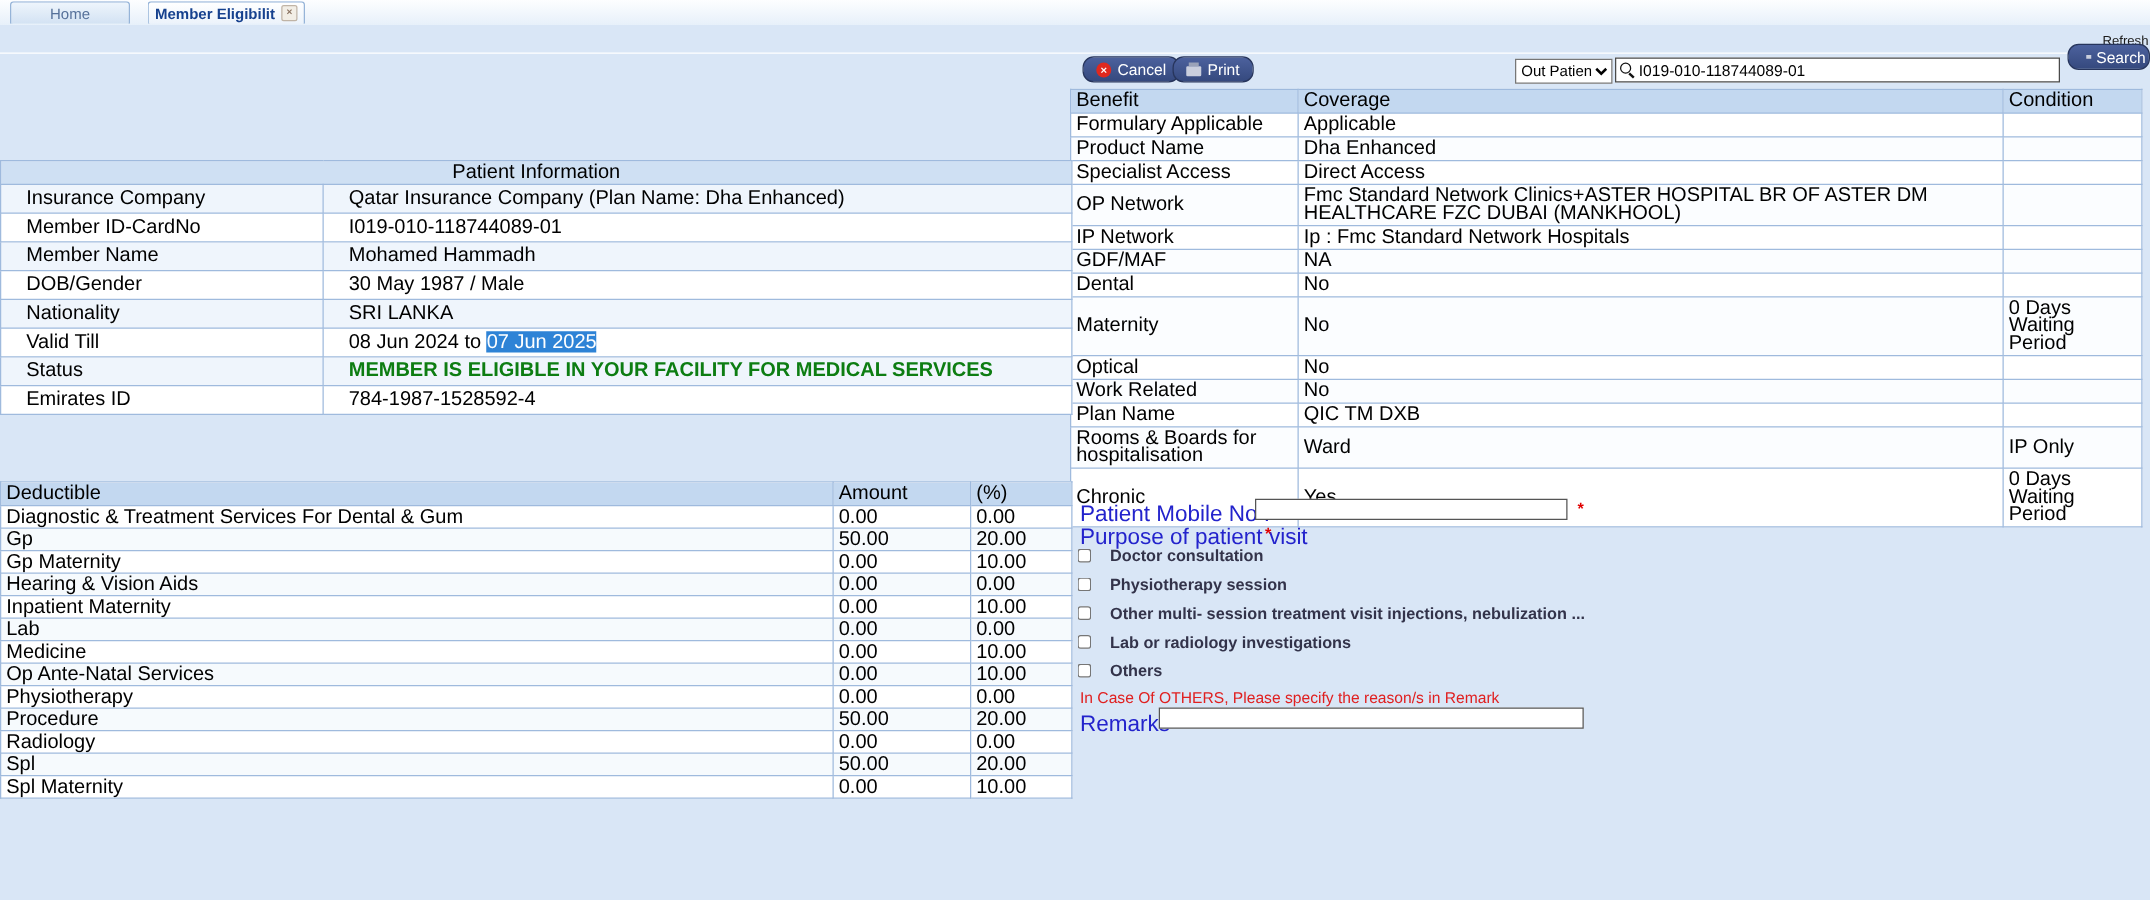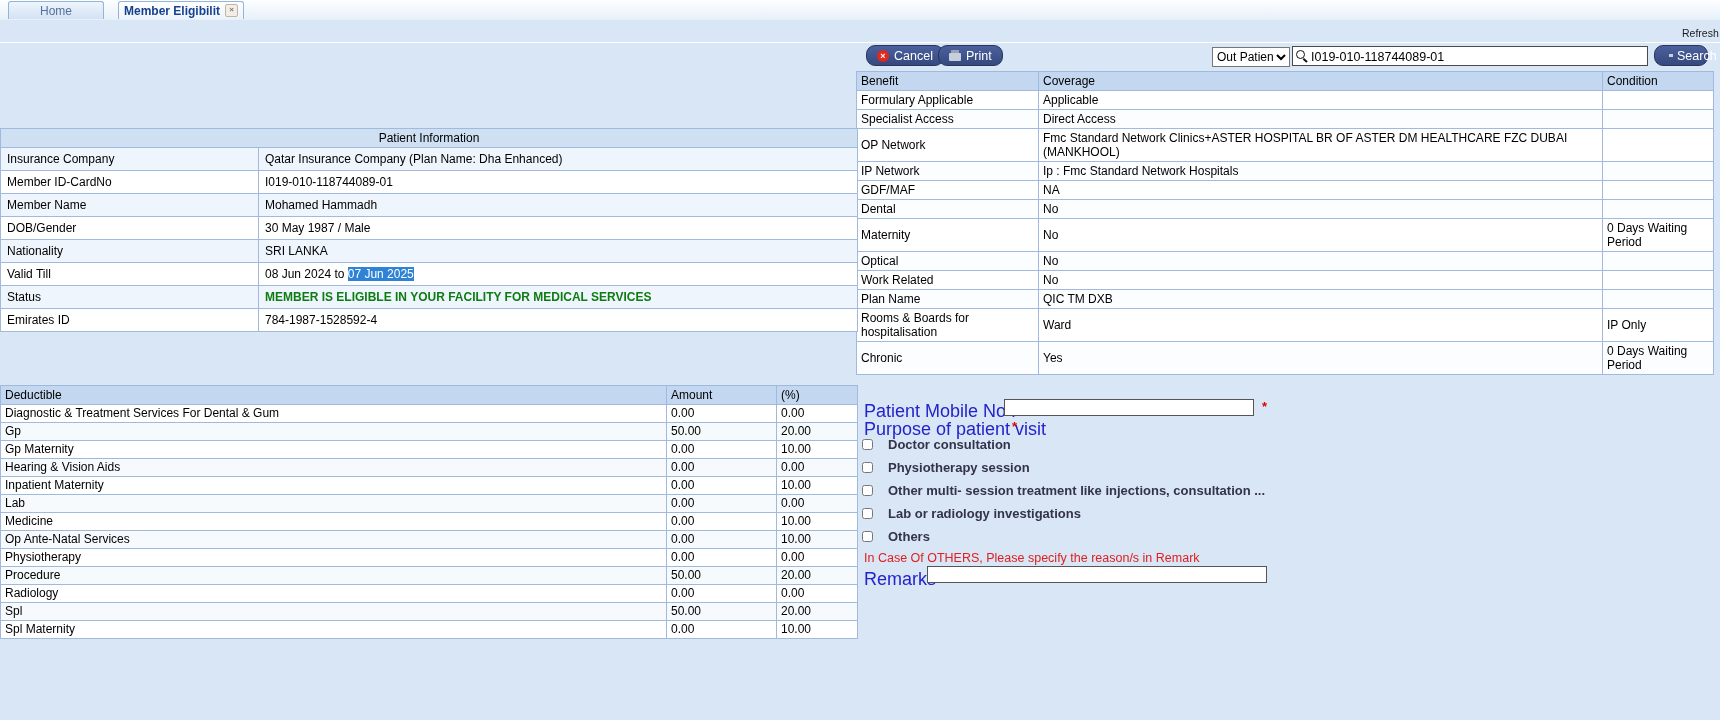--- a/index.html
+++ b/index.html
@@ -29,30 +29,30 @@
   .ic-binoc::after{content:"";position:absolute;left:4px;top:1px;width:4px;height:3px;background:#c9cedd;}
   .ptype{position:absolute;left:1212px;top:47px;width:78px;height:20px;font-size:12px;font-family:inherit;
          border:1px solid #767676;background:#fff;}
   .searchwrap{position:absolute;left:1292px;top:46px;width:356px;height:20px;background:#fff;border:1px solid #4a4a4a;box-sizing:border-box;}
   .mag{position:absolute;left:3px;top:3px;width:9px;height:9px;border:1.5px solid #111;border-radius:50%;box-sizing:border-box;}
   .mag::after{content:"";position:absolute;left:7px;top:7px;width:5px;height:2px;background:#111;transform:rotate(42deg);transform-origin:0 0;}
   .searchinput{position:absolute;left:16px;top:1px;width:334px;height:16px;border:none;outline:none;font-size:12.5px;
                font-family:inherit;background:transparent;color:#000;}
 
   
-  .tbl{position:absolute;border-collapse:collapse;table-layout:fixed;font-size:12px;background:#fff;color:#000;}
+  .tbl{position:absolute;border-collapse:collapse;table-layout:fixed;font-size:16px;background:#fff;color:#000;}
   .tbl td,.tbl th{border:1px solid #9fbadd;padding:2px 4px;text-align:left;vertical-align:middle;overflow:hidden;line-height:14px;}
   .tbl th{background:#c3d8f0;font-weight:normal;}
 
   #benefit-table{left:856px;top:71px;width:857px;}
   #benefit-table tbody tr:nth-child(even) td{background:#fbfdff;}
 
   #patient-table{left:0;top:128px;width:857px;}
   #patient-table th{background:#cfe0f3;text-align:center;}
-  #patient-table td{padding:4px 6px;}
+  #patient-table td{padding:4px 20px;}
   #patient-table tbody tr:nth-child(odd) td{background:#eff5fc;}
   .status-green{color:#0d7d12;font-weight:bold;}
   .sel{background:#2e83d6;color:#fff;}
 
   #deduct-table{left:0;top:385px;width:857px;}
   #deduct-table td{line-height:13px;}
   #deduct-table tbody tr:nth-child(even) td{background:#f6fafd;}
 
   
   .flabel{position:absolute;font-size:18px;color:#2323cc;}
@@ -87,21 +87,21 @@
   </button>
   <button class="navy" style="left:938px;top:45px;">
     <span class="ic-print"></span>
     <span>Print</span>
   </button>
   <select class="ptype" id="ptype-select"><option>Out Patient</option></select>
   <div class="searchwrap">
     <span class="mag"></span>
     <input class="searchinput" type="text" value="I019-010-118744089-01" style="">
   </div>
-  <button class="navy" style="left:1654px;top:45px;width:54px;">
+  <button class="navy" style="left:1654px;top:35px;width:66px;">
     <span class="ic-binoc"></span>
     <span>Search</span>
   </button>
 
   <table class="tbl" id="benefit-table">
     <colgroup>
         <col style="width:182px">
         <col style="width:564px">
         <col style="width:111px">
       </colgroup>
@@ -112,20 +112,25 @@
         <th>Condition</th>
       </tr>
     </thead>
     <tbody id="benefit-tbody">
         <tr>
           <td>Formulary Applicable</td>
           <td>Applicable</td>
           <td></td>
         </tr>
         <tr>
+          <td>Product Name</td>
+          <td>Dha Enhanced</td>
+          <td></td>
+        </tr>
+        <tr>
           <td>Specialist Access</td>
           <td>Direct Access</td>
           <td></td>
         </tr>
         <tr>
           <td>OP Network</td>
           <td>Fmc Standard Network Clinics+ASTER HOSPITAL BR OF ASTER DM HEALTHCARE FZC DUBAI (MANKHOOL)</td>
           <td></td>
         </tr>
         <tr>
@@ -315,21 +320,21 @@
       <div class="cbrow">
         <input type="checkbox" style="">
         <span class="cblabel">Doctor consultation</span>
       </div>
       <div class="cbrow">
         <input type="checkbox" style="">
         <span class="cblabel">Physiotherapy session</span>
       </div>
       <div class="cbrow">
         <input type="checkbox" style="">
-        <span class="cblabel">Other multi- session treatment like injections, consultation ...</span>
+        <span class="cblabel">Other multi- session treatment visit injections, nebulization ...</span>
       </div>
       <div class="cbrow">
         <input type="checkbox" style="">
         <span class="cblabel">Lab or radiology investigations</span>
       </div>
       <div class="cbrow">
         <input type="checkbox" style="">
         <span class="cblabel">Others</span>
       </div>
     </div>

